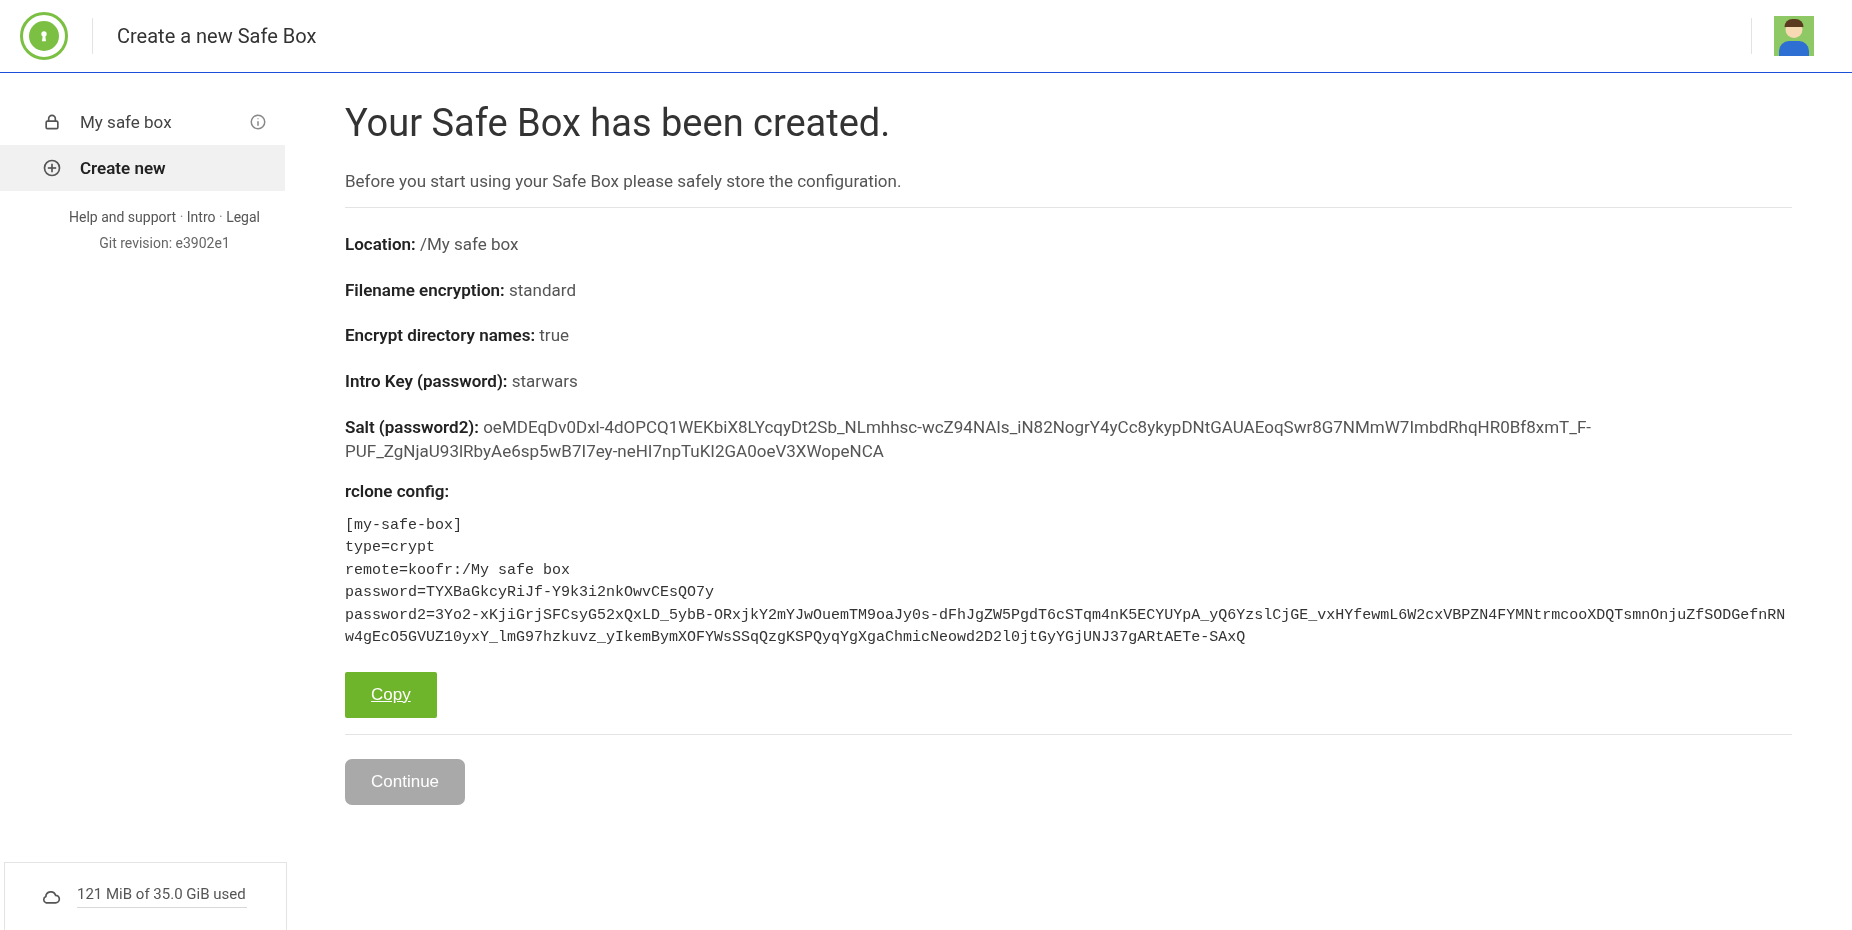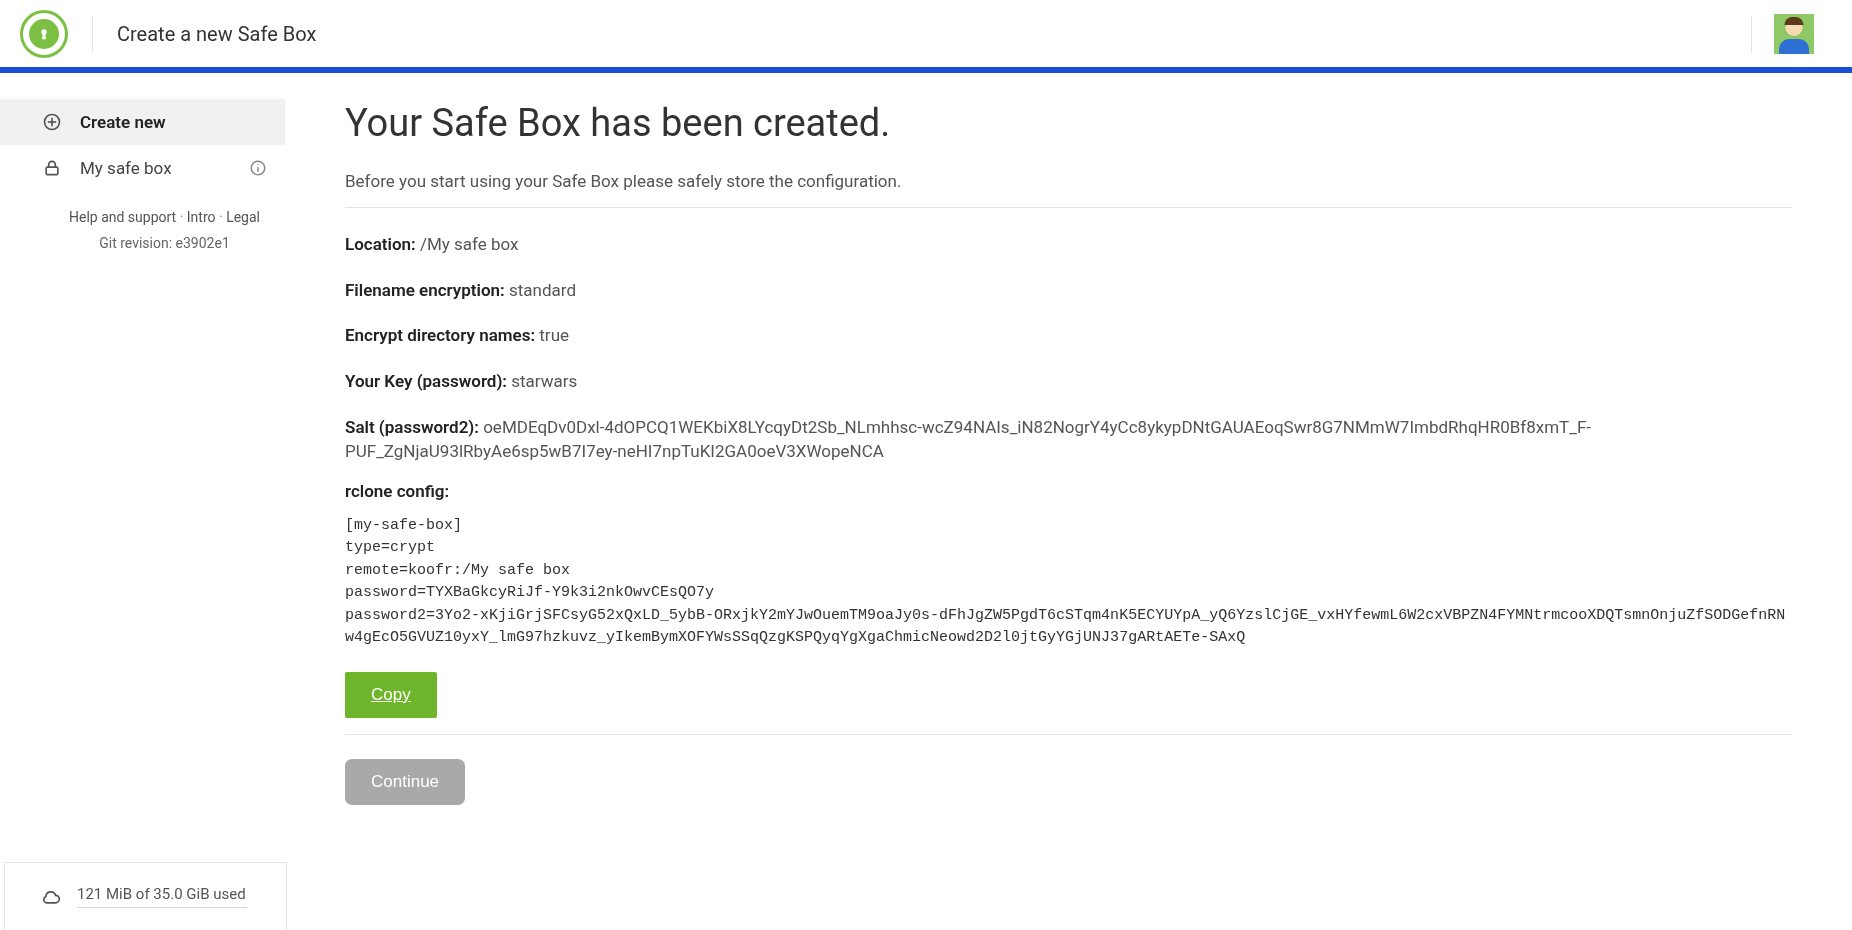--- a/index.html
+++ b/index.html
@@ -9,21 +9,21 @@
     color: #333;
     width: 1852px;
     height: 930px;
     overflow: hidden;
     position: relative;
   }
 
   
   .header {
     height: 73px;
-    border-bottom: 6px solid #1d4ed8;
+    border-bottom: 1px solid #1d4ed8;
     display: flex;
     align-items: center;
     padding: 0 38px 0 20px;
   }
   .header-left {
     display: flex;
     align-items: center;
     gap: 24px;
   }
   .app-logo {
@@ -266,49 +266,49 @@
       <div class="avatar-head"></div>
       <div class="avatar-hair"></div>
     </div>
   </div>
 </div>
 
 <div class="content">
 
   <div class="sidebar">
     <div class="sidebar-items">
-
-      <div class="sidebar-item active">
-        <span class="lead-icon">
-          <svg viewBox="0 0 24 24" width="20" height="20" fill="none" stroke="currentColor" stroke-width="2">
-              <circle cx="12" cy="12" r="9"></circle>
-              <line x1="12" y1="7" x2="12" y2="17"></line>
-              <line x1="7" y1="12" x2="17" y2="12"></line>
-            </svg>
-        </span>
-        <span>Create new</span>
-      </div>
 
       <div class="sidebar-item">
         <span class="lead-icon">
           <svg viewBox="0 0 24 24" width="20" height="20" fill="none" stroke="currentColor" stroke-width="2">
               <rect x="5" y="11" width="14" height="9" rx="1.5"></rect>
               <path d="M8 11V8a4 4 0 0 1 8 0v3"></path>
             </svg>
         </span>
         <span>My safe box</span>
         <span class="trail-icon">
           <svg viewBox="0 0 24 24" width="18" height="18" fill="none" stroke="currentColor" stroke-width="2">
               <circle cx="12" cy="12" r="9"></circle>
               <line x1="12" y1="11" x2="12" y2="17"></line>
               <circle cx="12" cy="7.5" r="0.8" fill="currentColor" stroke="none"></circle>
             </svg>
         </span>
       </div>
 
+      <div class="sidebar-item active">
+        <span class="lead-icon">
+          <svg viewBox="0 0 24 24" width="20" height="20" fill="none" stroke="currentColor" stroke-width="2">
+              <circle cx="12" cy="12" r="9"></circle>
+              <line x1="12" y1="7" x2="12" y2="17"></line>
+              <line x1="7" y1="12" x2="17" y2="12"></line>
+            </svg>
+        </span>
+        <span>Create new</span>
+      </div>
+
     </div>
 
     <div class="sidebar-footer">
       <div>
         <a href="#">Help and support</a>
         <span class="dot"> · </span>
         <a href="#">Intro</a>
         <span class="dot"> · </span>
         <a href="#">Legal</a>
       </div>
@@ -335,21 +335,21 @@
         <span class="k">Filename encryption:</span>
         <span> </span>
         <span>standard</span>
       </div>
       <div class="kv-row">
         <span class="k">Encrypt directory names:</span>
         <span> </span>
         <span>true</span>
       </div>
       <div class="kv-row">
-        <span class="k">Your Key (password):</span>
+        <span class="k">Intro Key (password):</span>
         <span> </span>
         <span>starwars</span>
       </div>
       <div class="kv-row">
         <span class="k">Salt (password2):</span>
         <span> </span>
         <span>oeMDEqDv0Dxl-4dOPCQ1WEKbiX8LYcqyDt2Sb_NLmhhsc-wcZ94NAIs_iN82NogrY4yCc8ykypDNtGAUAEoqSwr8G7NMmW7ImbdRhqHR0Bf8xmT_F-PUF_ZgNjaU93lRbyAe6sp5wB7I7ey-neHI7npTuKI2GA0oeV3XWopeNCA</span>
       </div>
     </div>
 

